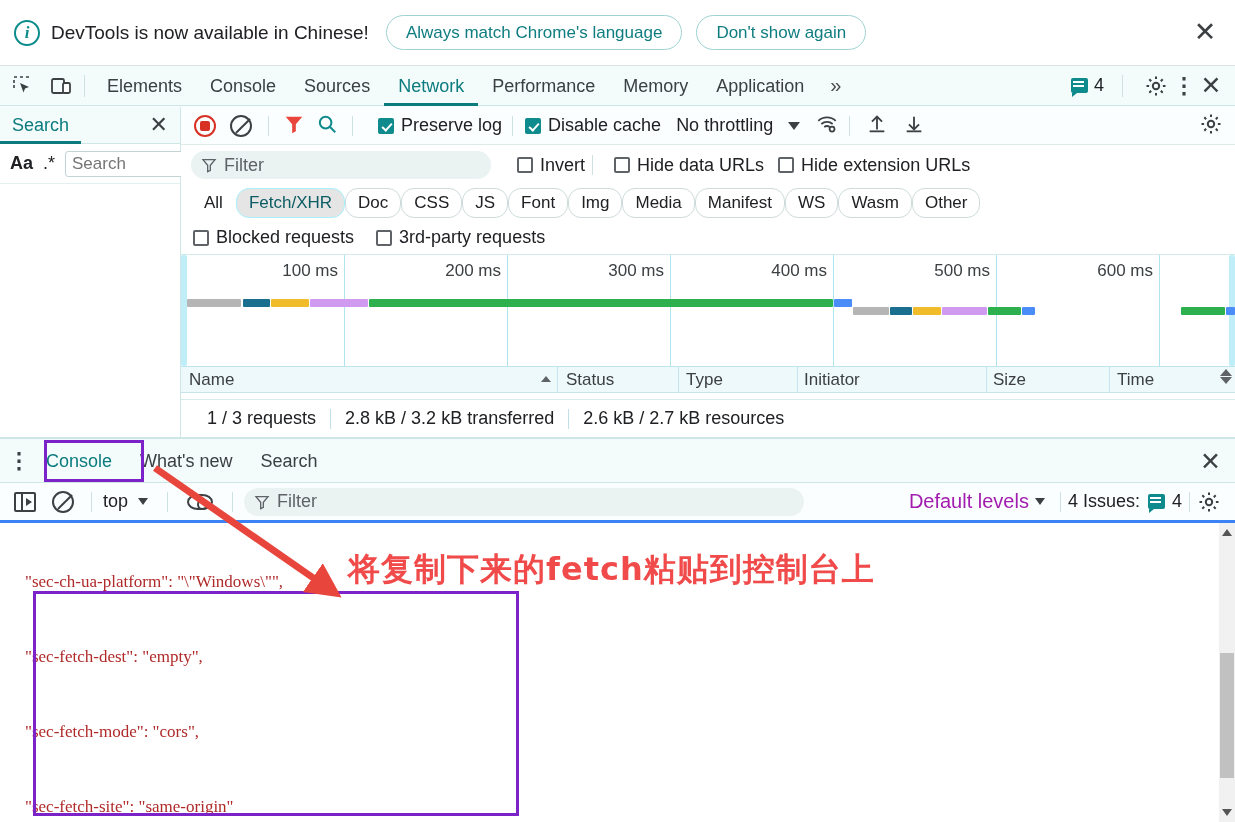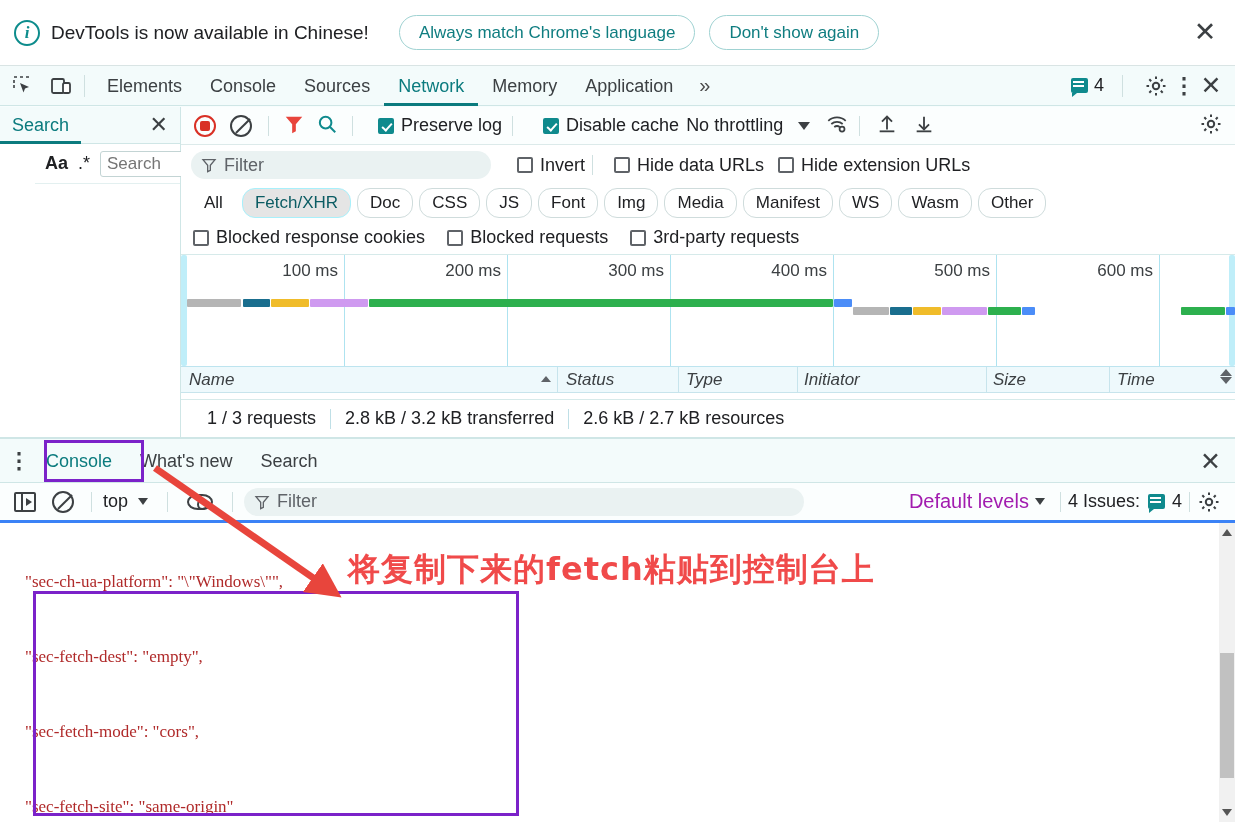--- a/index.html
+++ b/index.html
@@ -28,21 +28,21 @@
   .info-icon {
     width: 26px; height: 26px; flex: 0 0 26px;
     border: 2px solid #0d8c8c; border-radius: 50%;
     color: #0d8c8c; font-size: 17px; line-height: 22px;
     text-align: center; font-family: "Liberation Serif", serif;
     font-style: italic; font-weight: bold;
     margin-right: 11px;
   }
   .notif-text {
     font-size: 19px; color: #202124; white-space: nowrap;
-    margin-right: 30px;
+    margin-right: 17px;
   }
   .notif-btn {
     border: 1px solid #9fd2d2; border-radius: 18px;
     background: #ffffff; color: #0f7d80;
     font-size: 17px; font-family: "Liberation Sans", sans-serif;
     padding: 8px 19px; margin-right: 14px;
     white-space: nowrap; cursor: pointer;
     line-height: 1;
   }
   .notif-close {
@@ -130,21 +130,20 @@
     cursor: pointer;
   }
   .sp-close {
     position: absolute; right: 12px; top: 5px;
     font-size: 22px; color: #3c4043; cursor: pointer; font-weight: 300;
   }
   .sp-toolrow {
     height: 40px; display: flex; align-items: center; gap: 10px;
     padding: 0 10px; border-bottom: 1px solid #e3f0f0;
     background: #ffffff;
-    margin-left: 35px;
   }
   .sp-aa { font-size: 18px; font-weight: bold; color: #202124; cursor: pointer; }
   .sp-regex { font-size: 18px; color: #202124; cursor: pointer; }
   .sp-input {
     flex: 1; height: 26px; border: 1px solid #c3d4d4; border-radius: 3px;
     font-size: 17px; color: #9aa0a6; padding: 0 6px; outline: none;
     background: #ffffff; font-family: "Liberation Sans", sans-serif;
   }
   .sp-body { background: #ffffff; height: 252px; }
 
@@ -188,21 +187,21 @@
     content: ""; position: absolute; left: 4px; top: 1px;
     width: 4px; height: 8px; border: solid #ffffff;
     border-width: 0 2px 2px 0; transform: rotate(42deg);
   }
   .cbx.empty { background: #ffffff; border-color: #5f6368; }
   .cbx.empty::after { display: none; }
   .cbx-label {
     font-size: 18px; color: #202124; margin-left: 7px; margin-right: 12px;
     white-space: nowrap; cursor: pointer;
   }
-  .throttle-val { font-size: 18px; color: #202124; margin-left: 4px; }
+  .throttle-val { font-size: 18px; color: #202124; margin-left: 12px; }
   .caret {
     width: 0; height: 0; border-left: 6px solid transparent;
     border-right: 6px solid transparent; border-top: 8px solid #3c4043;
     margin: 0 12px; cursor: pointer;
   }
 
   .net-filterrow {
     height: 40px; display: flex; align-items: center;
     padding: 0 10px; gap: 0; background: #ffffff;
   }
@@ -210,21 +209,21 @@
     width: 300px; height: 28px; border-radius: 14px;
     background: #eaf2f2; display: flex; align-items: center;
     padding: 0 10px; gap: 7px; cursor: text;
   }
   .filter-ph { font-size: 18px; color: #5f6368; }
   .inline-cbx { display: flex; align-items: center; margin-left: 14px; }
   .inline-cbx .cbx-label { font-size: 18px; margin-right: 0; }
 
   .net-typerow {
     height: 36px; display: flex; align-items: center;
-    padding: 0 10px; gap: 6px;
+    padding: 0 10px; gap: 0;
   }
   .chip {
     border: 1px solid #cfdcdc; border-radius: 13px; background: #ffffff;
     font-size: 17px; color: #202124; padding: 3px 12px; cursor: pointer;
     white-space: nowrap; line-height: 1.25;
   }
   .chip.sel { background: #e5e5e5; border-color: #a8f0fb; color: #0b5c63; }
   .chip.plain { border-color: transparent; }
 
   .net-blockrow {
@@ -251,21 +250,21 @@
   }
   .bar {
     position: absolute; height: 8px; border-radius: 1px;
   }
 
   .net-thead {
     height: 26px; position: relative; background: #eef9fc;
     border-bottom: 1px solid #c7e4ec; overflow: hidden;
   }
   .th {
-    position: absolute; top: 3px; font-size: 17px; color: #3c4043; font-style: italic;
+    position: absolute; top: 3px; font-size: 17px; color: #3c4043;
   }
   .th-div {
     position: absolute; top: 0; bottom: 0; width: 1px; background: #c7e4ec;
   }
   .sort-caret {
     position: absolute; top: 9px; width: 0; height: 0;
     border-left: 5px solid transparent; border-right: 5px solid transparent;
     border-bottom: 6px solid #5f6368;
   }
   .scroll-arrows {
@@ -416,20 +415,21 @@
       <svg width="22" height="22" viewBox="0 0 22 22">
         <rect x="2" y="4" width="12" height="14" rx="1.5" stroke="#3c4043" stroke-width="1.8" fill="none"></rect>
         <rect x="13" y="8" width="7" height="10" rx="1.5" stroke="#3c4043" stroke-width="1.8" fill="#fff"></rect>
       </svg>
     </div>
     <div class="tb-sep"></div>
     <div class="tab">Elements</div>
     <div class="tab">Console</div>
     <div class="tab">Sources</div>
     <div class="tab active">Network</div>
+    <div class="tab">Performance</div>
     <div class="tab">Memory</div>
     <div class="tab">Application</div>
     <div class="tab-more">»</div>
     <div class="tb-right">
       <div class="issue-chip">
         <span class="msg-glyph"></span>
         <span>4</span>
       </div>
       <div class="tb-sep"></div>
       <div class="tb-icon">
@@ -472,21 +472,21 @@
           <circle cx="10.5" cy="10.5" r="6.3"></circle>
             <path d="M15.3 15.3L21 21"></path>
         </svg>
       </div>
       <div class="vsep"></div>
       <div class="inline-cbx" style="margin-left:15px">
         <span class="cbx"></span>
         <span class="cbx-label">Preserve log</span>
       </div>
       <div class="vsep"></div>
-      <div class="inline-cbx" style="margin-left:20px">
+      <div class="inline-cbx" style="margin-left:2px">
         <span class="cbx"></span>
         <span class="cbx-label">Disable cache</span>
       </div>
       <div class="throttle-val">No throttling</div>
       <div class="caret"></div>
       <div style="cursor:pointer">
         <svg width="24" height="22" viewBox="0 0 24 24" fill="none" stroke="#3c4043" stroke-width="1.9">
           <path d="M2.5 8.5a14 14 0 0119 0"></path>
             <path d="M5.8 12a9.5 9.5 0 0112.4 0"></path>
           <path d="M9 15.3a5 5 0 016 0"></path>
@@ -547,24 +547,20 @@
       <div class="chip">Font</div>
       <div class="chip">Img</div>
       <div class="chip">Media</div>
       <div class="chip">Manifest</div>
       <div class="chip">WS</div>
       <div class="chip">Wasm</div>
       <div class="chip">Other</div>
     </div>
 
     <div class="net-blockrow">
-      <div class="inline-cbx">
-        <span class="cbx empty"></span>
-        <span class="cbx-label">Blocked response cookies</span>
-      </div>
       <div class="inline-cbx">
         <span class="cbx empty"></span>
         <span class="cbx-label">Blocked requests</span>
       </div>
       <div class="inline-cbx">
         <span class="cbx empty"></span>
         <span class="cbx-label">3rd-party requests</span>
       </div>
     </div>
 

